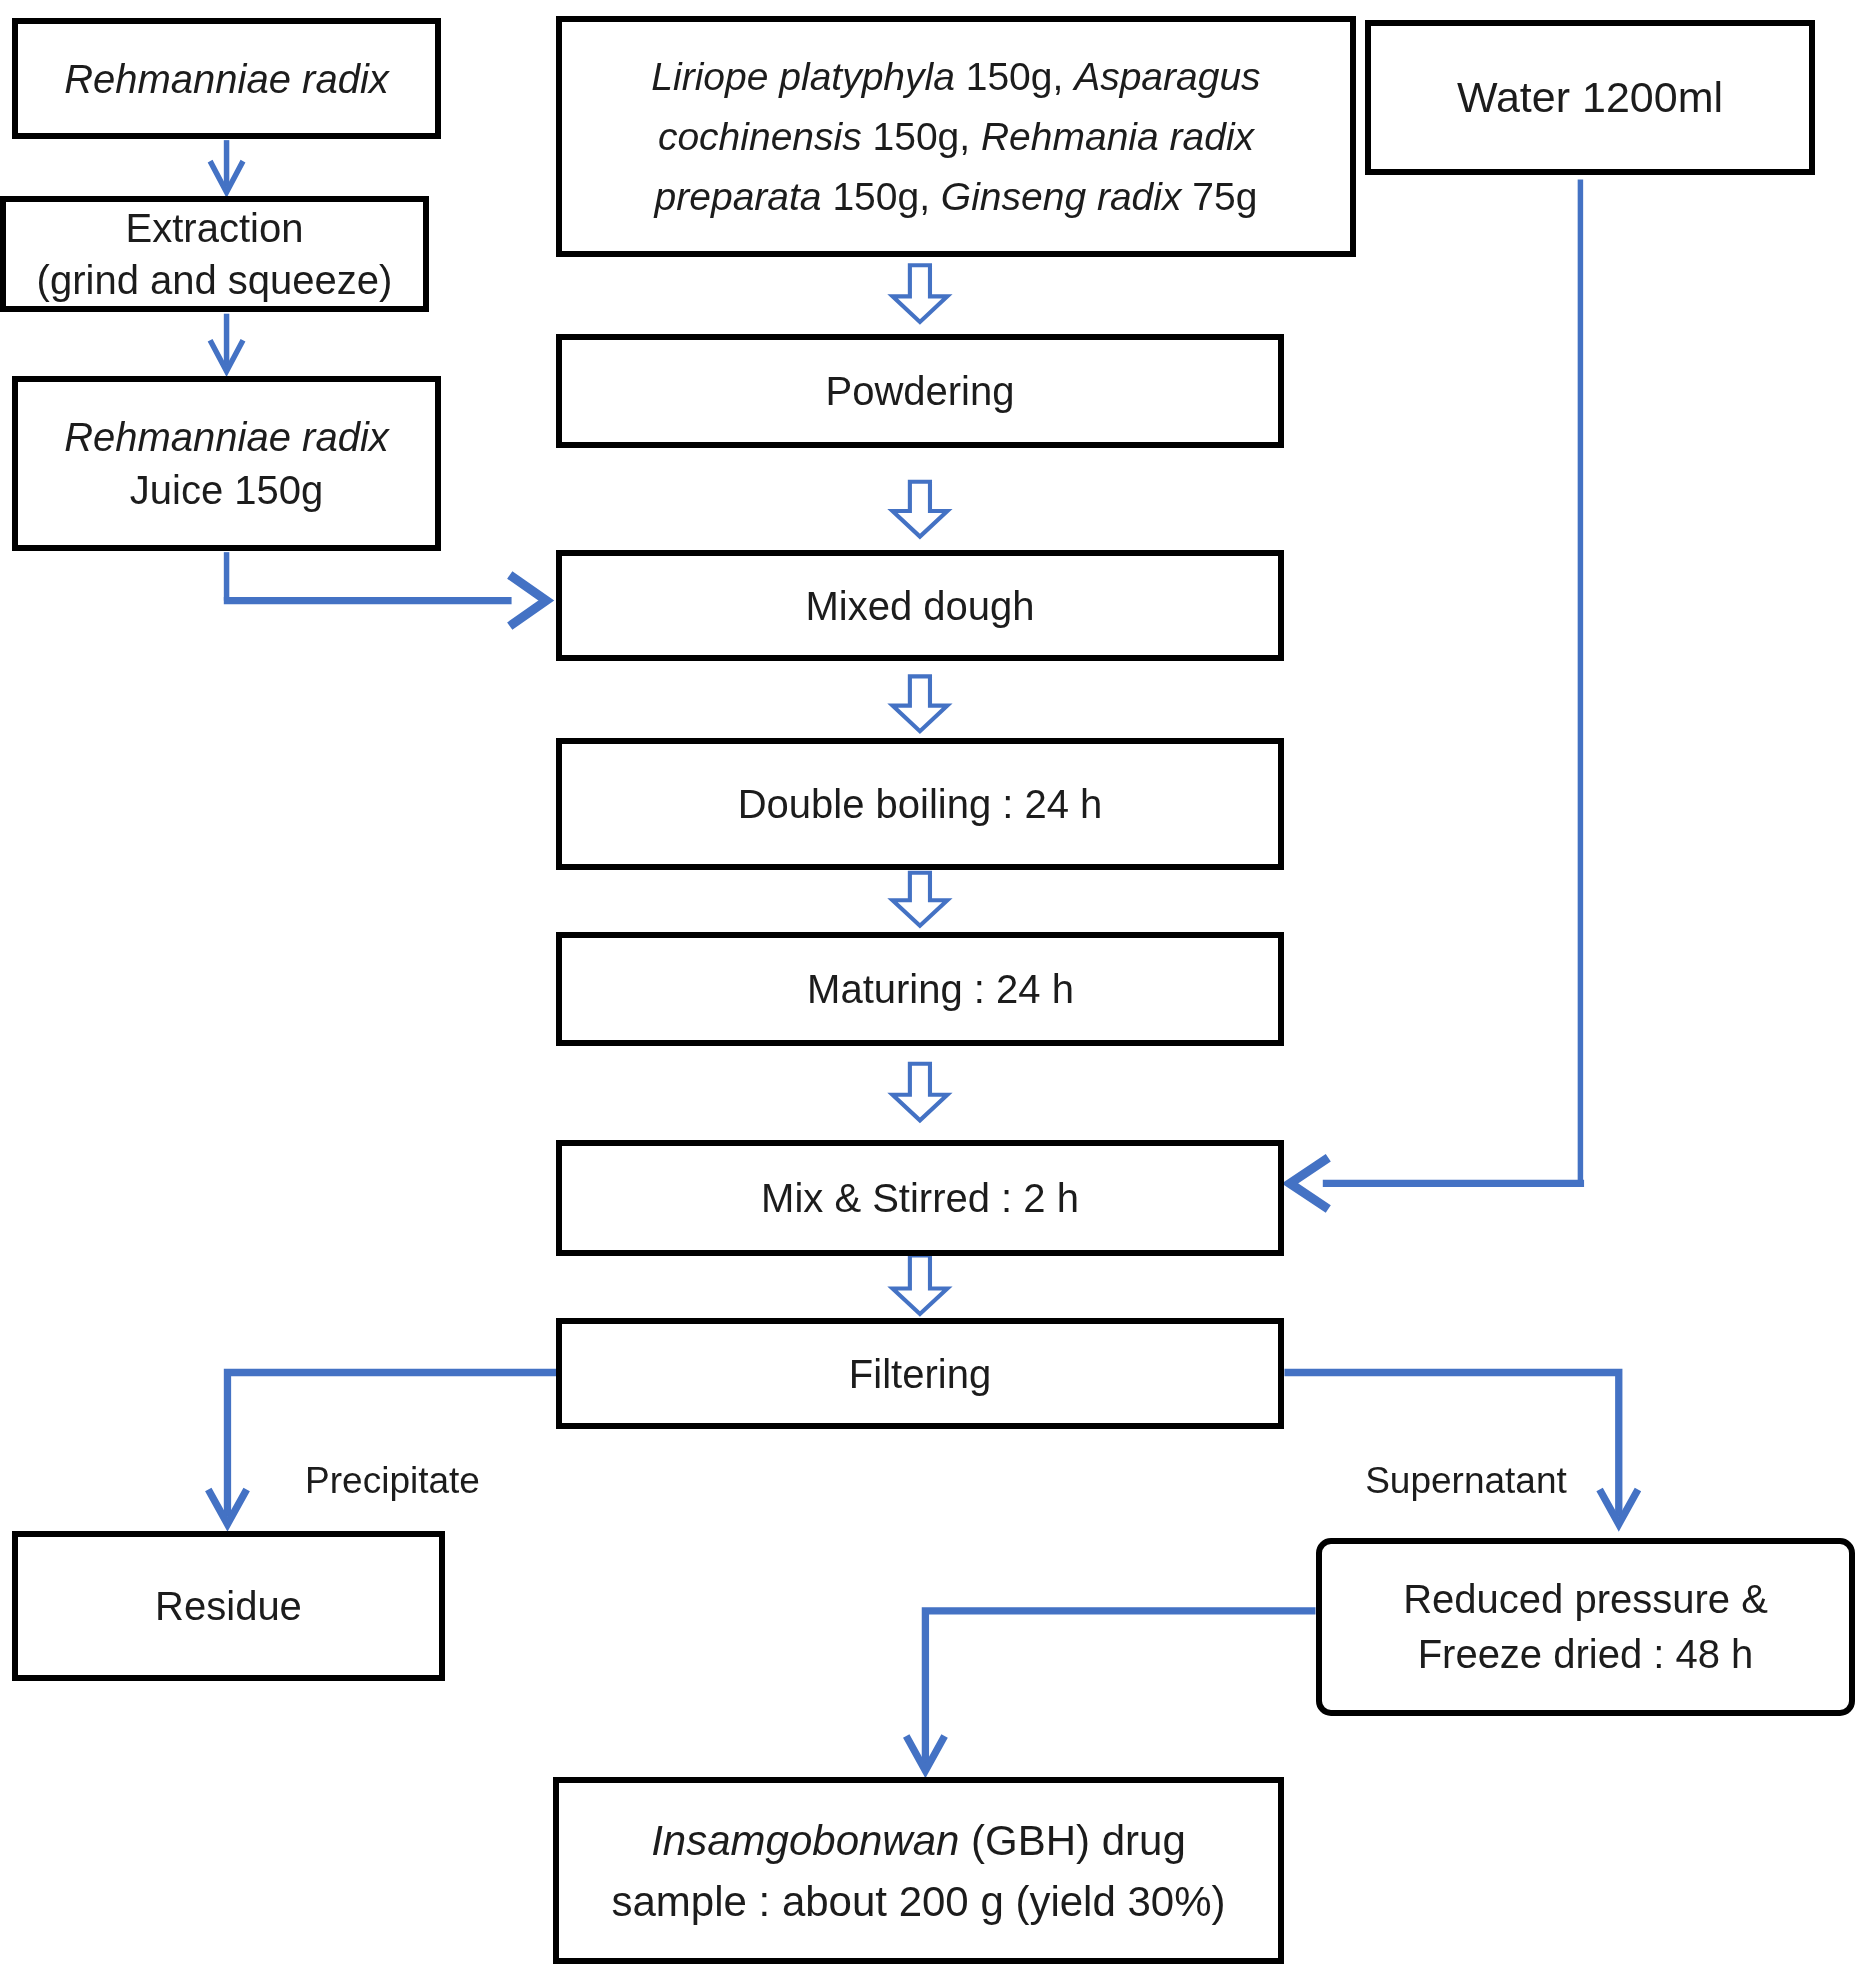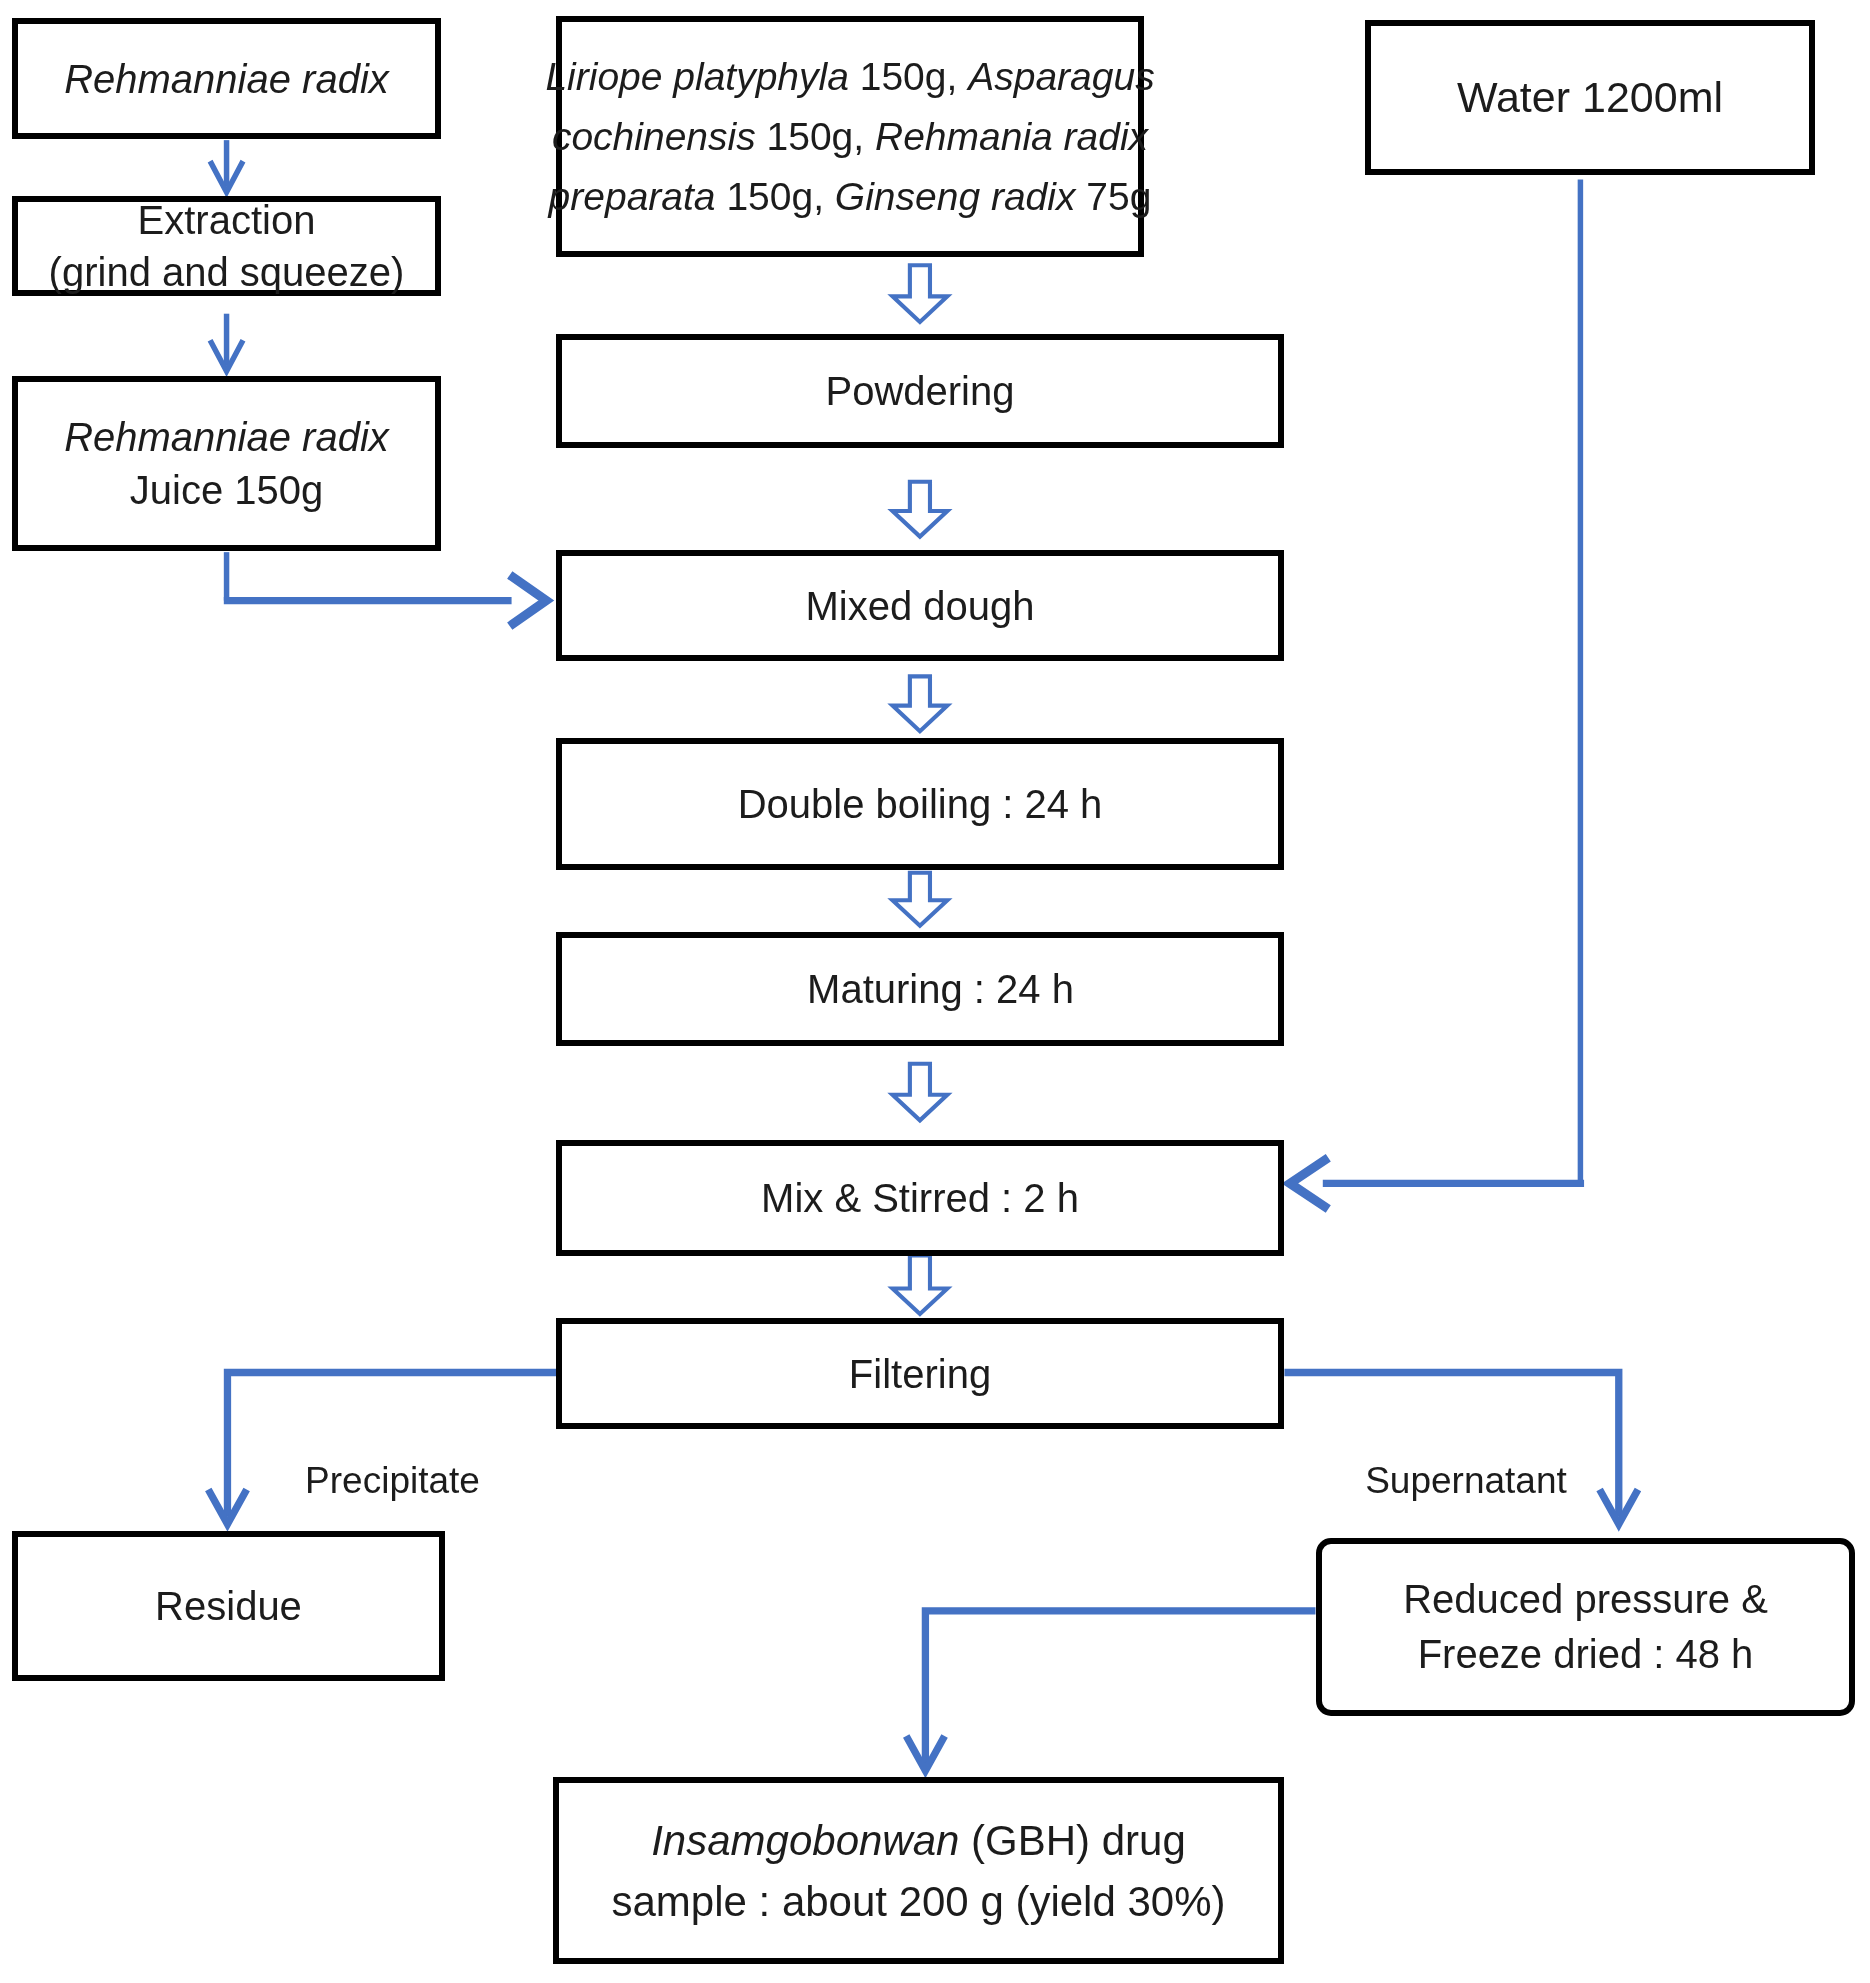--- a/index.html
+++ b/index.html
@@ -27,25 +27,25 @@
     flex-direction:column;
     justify-content:center;
     align-items:center;
     text-align:left;
     font-size:40px;
     line-height:1.3;
   }
   .tline{white-space:nowrap;}
   .it{font-style:italic;}
   .box-source{left:12px;top:18.3px;width:429px;height:121px;}
-  .box-extraction{left:12px;top:196px;width:429px;height:100px;}
+  .box-extraction{left:0;top:196px;width:429px;height:116px;}
   .box-extraction .tline{line-height:52px;}
   .box-juice{left:12px;top:376px;width:429px;height:175px;}
   .box-juice .tline{line-height:53px;}
-  .box-ingredients{left:556px;top:16.4px;width:588px;height:241px;font-size:39px;}
+  .box-ingredients{left:556px;top:16.4px;width:800px;height:241px;font-size:39px;}
   .box-ingredients .tline{line-height:60px;}
   .box-water{left:1365px;top:20px;width:450px;height:155px;font-size:43px;}
   .box-powdering{left:556px;top:334px;width:728px;height:114px;}
   .box-mixed-dough{left:556px;top:550px;width:728px;height:111px;}
   .box-double-boiling{left:556px;top:738px;width:728px;height:132px;}
   .box-maturing{left:556px;top:932px;width:728px;height:114px;padding-left:41px;}
   .box-mix-stirred{left:556px;top:1124px;width:728px;height:116px;margin-top:16px;}
   .box-filtering{left:556px;top:1318px;width:728px;height:111px;}
   .box-residue{left:12px;top:1531px;width:433px;height:150px;}
   .box-reduced{left:1316px;top:1538px;width:539px;height:178px;border-radius:15px;}

